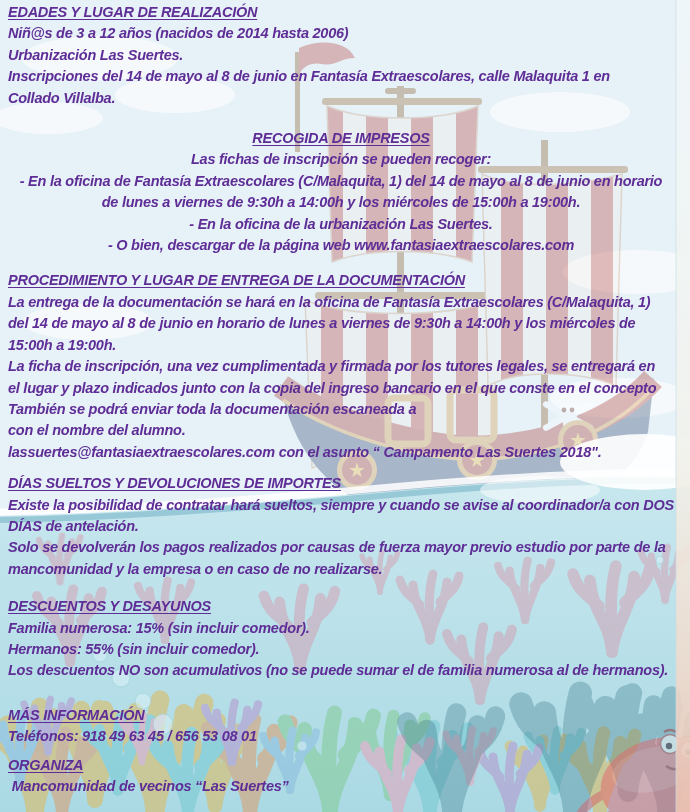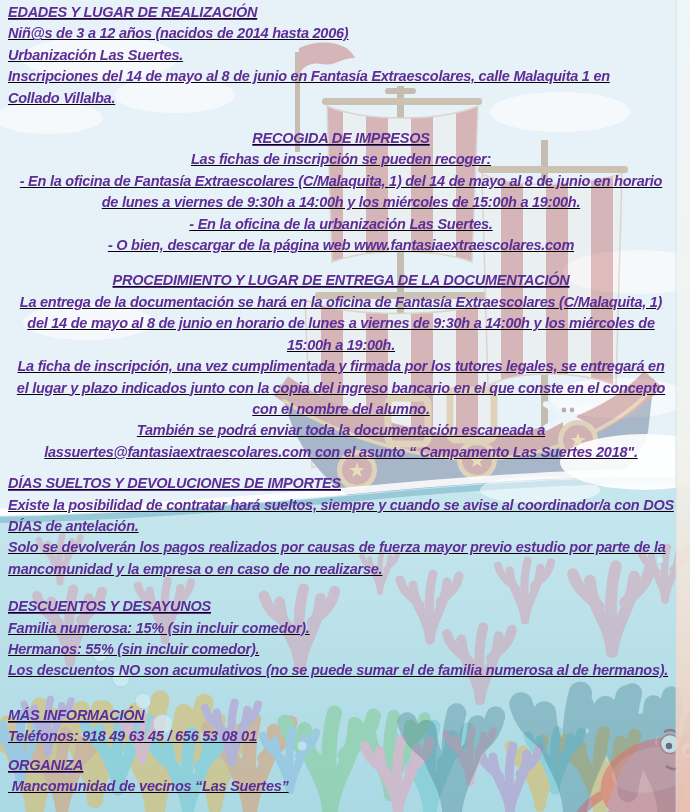--- a/index.html
+++ b/index.html
@@ -10,40 +10,39 @@
     overflow:hidden;
     background:#ffffff;
     font-family:"Liberation Sans",sans-serif;
   }
   svg.bg{position:absolute;top:0;left:0;z-index:0;}
   main{
     position:absolute;inset:0;
     z-index:2;
     padding:2px 16px 0 8px;
     box-sizing:border-box;
-    text-decoration:underline;
   }
   section{margin:0;}
   section h2, section p{
     margin:0;
     font-style:italic;
     font-weight:700;
     font-size:14.5px;
     line-height:21.4px;
     letter-spacing:-0.25px;
     color:#5e2d96;
     white-space:pre;
   }
   section h2{
     text-decoration:underline;
     text-underline-offset:2px;
   }
   
   main section:nth-of-type(2){margin-top:19px;text-align:center;}
-  main section:nth-of-type(3){margin-top:14px;text-align:center;}
+  main section:nth-of-type(3){margin-top:14px;}
   main section:nth-of-type(4){margin-top:10px;}
   main section:nth-of-type(5){margin-top:16px;}
   main section:nth-of-type(6){margin-top:23px;}
   main section:nth-of-type(7){margin-top:7px;}
 </style>
 </head>
 <body>
 
 <svg class="bg" width="690" height="812" viewBox="0 0 690 812" aria-hidden="true">
   <defs>
@@ -238,22 +237,22 @@
       <p>- En la oficina de la urbanización Las Suertes.</p>
       <p>- O bien, descargar de la página web www.fantasiaextraescolares.com</p>
     </section>
     <section>
       <h2>PROCEDIMIENTO Y LUGAR DE ENTREGA DE LA DOCUMENTACIÓN</h2>
       <p>La entrega de la documentación se hará en la oficina de Fantasía Extraescolares (C/Malaquita, 1)</p>
       <p>del 14 de mayo al 8 de junio en horario de lunes a viernes de 9:30h a 14:00h y los miércoles de</p>
       <p>15:00h a 19:00h.</p>
       <p>La ficha de inscripción, una vez cumplimentada y firmada por los tutores legales, se entregará en</p>
       <p>el lugar y plazo indicados junto con la copia del ingreso bancario en el que conste en el concepto</p>
+      <p>También se podrá enviar toda la documentación escaneada a</p>
       <p>con el nombre del alumno.</p>
-      <p>También se podrá enviar toda la documentación escaneada a</p>
       <p>lassuertes@fantasiaextraescolares.com con el asunto “ Campamento Las Suertes 2018".</p>
     </section>
     <section>
       <h2>DÍAS SUELTOS Y DEVOLUCIONES DE IMPORTES</h2>
       <p>Existe la posibilidad de contratar hará sueltos, siempre y cuando se avise al coordinador/a con DOS</p>
       <p>DÍAS de antelación.</p>
       <p>Solo se devolverán los pagos realizados por causas de fuerza mayor previo estudio por parte de la</p>
       <p>mancomunidad y la empresa o en caso de no realizarse.</p>
     </section>
     <section>

